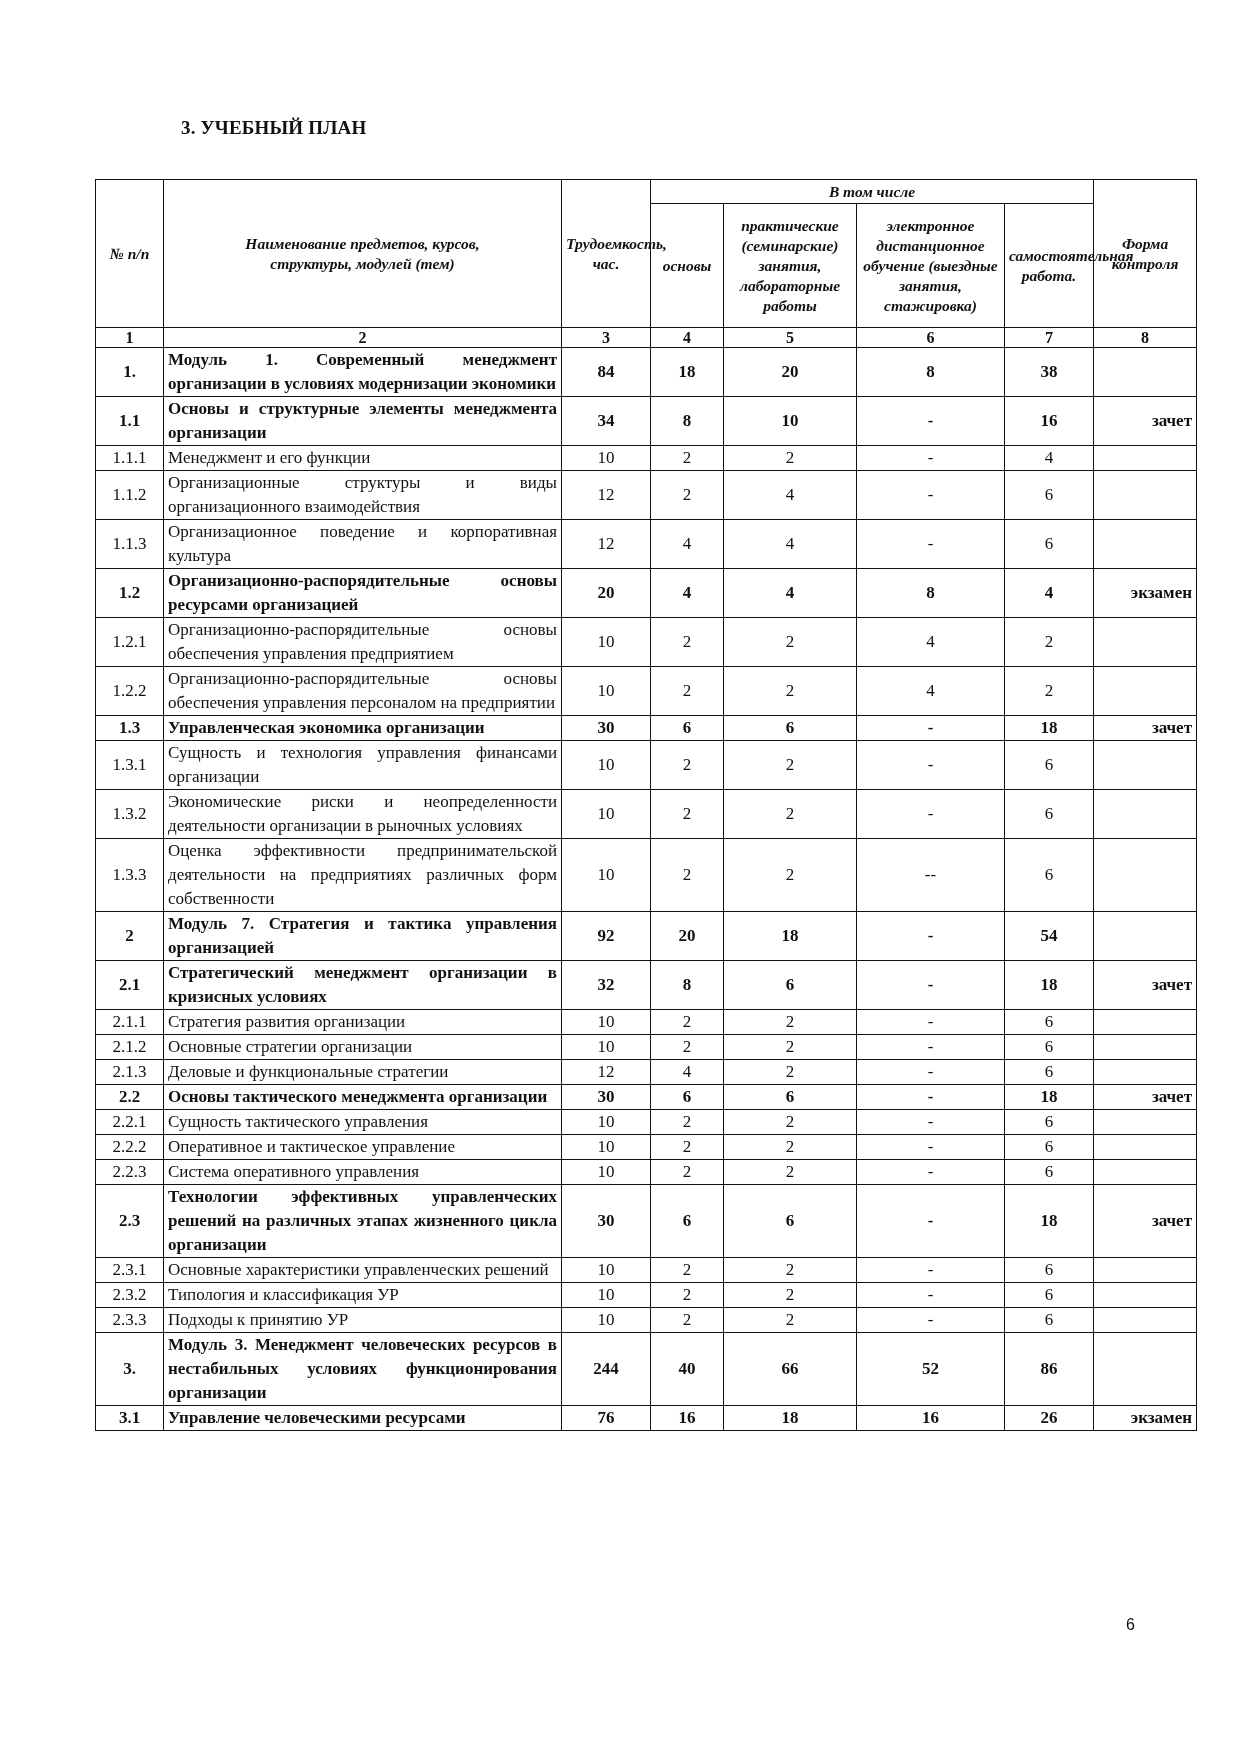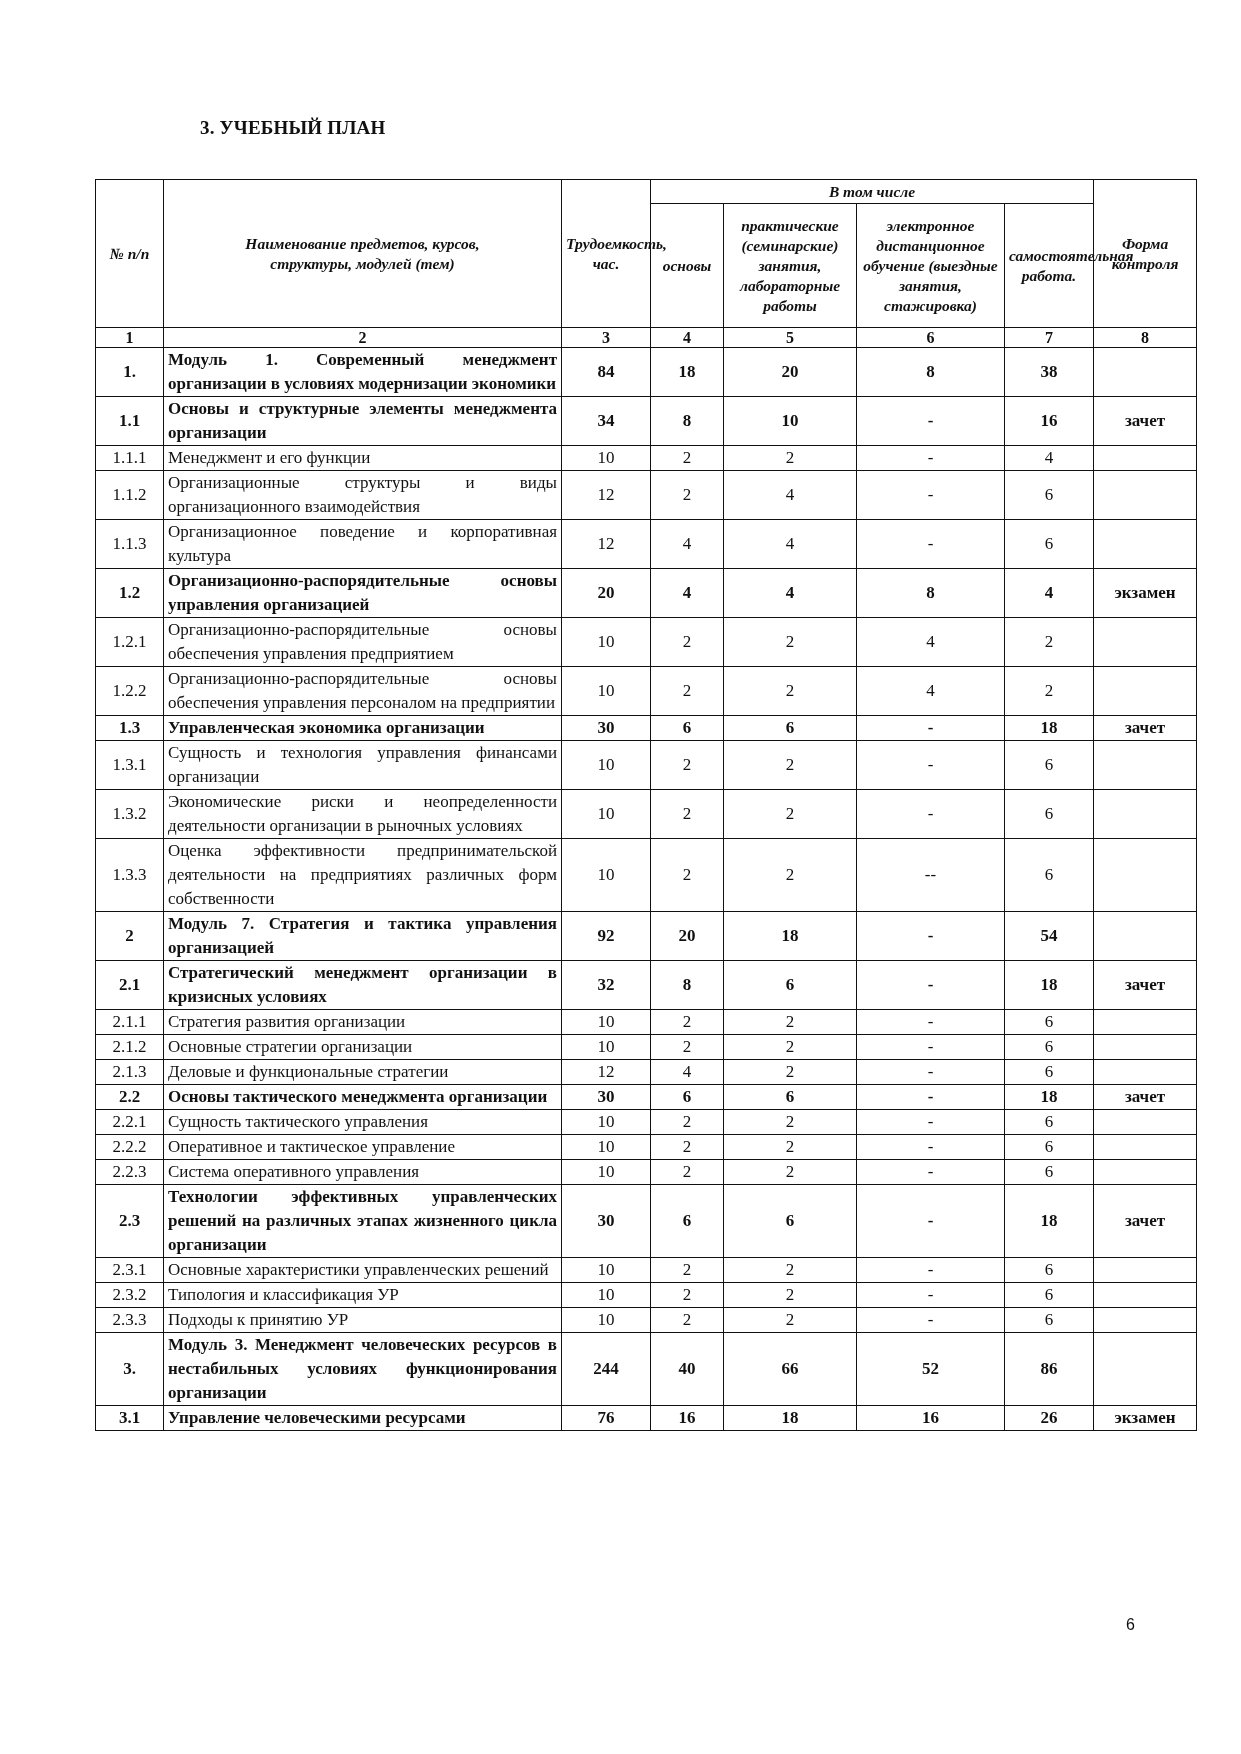--- a/index.html
+++ b/index.html
@@ -1,39 +1,39 @@
 <!DOCTYPE html>
 <html><head>
 <meta charset="utf-8">
 <style>
   html, body { margin: 0; padding: 0; background: #ffffff; }
   body {
     width: 1241px; height: 1754px; position: relative; overflow: hidden;
     font-family: "Liberation Serif", "DejaVu Serif", serif; color: #111;
   }
   .title {
-    position: absolute; left: 200px; top: 117px;
+    position: absolute; left: 181px; top: 117px;
     font-size: 19px; font-weight: bold; letter-spacing: 0.2px;
   }
   table.plan {
     position: absolute; left: 95px; top: 179px;
     border-collapse: collapse; table-layout: fixed;
     width: 1101px;
   }
   table.plan td, table.plan th {
     border: 1.5px solid #111;
     padding: 0 4px;
     font-size: 17px; line-height: 24px;
     vertical-align: middle;
   }
   th { font-weight: bold; font-size: 15.5px !important; line-height: 20px !important; text-align: center; font-style: italic; }
   td.num { text-align: center; }
   td.name { text-align: justify; text-align-last: left; padding: 0 8px 0 10px; }
   td.c { text-align: center; }
-  td.form { text-align: center; padding-left: 10px; }
+  td.form { text-align: right; padding-left: 10px; }
   tr.bold td { font-weight: bold; }
   tr.colnum td { font-weight: bold; text-align: center; font-size: 16px; line-height: 19px; }
   .page-num {
     position: absolute; left: 1126px; top: 1616px;
     font-family: "Liberation Sans", "DejaVu Sans", sans-serif; font-size: 16px;
   }
 </style>
 </head>
 <body>
 
@@ -121,21 +121,21 @@
         <td class="name">Организационное поведение и корпоративная культура</td>
         <td class="c">12</td>
         <td class="c">4</td>
         <td class="c">4</td>
         <td class="c">-</td>
         <td class="c">6</td>
         <td class="form"></td>
       </tr>
       <tr class="bold">
         <td class="num">1.2</td>
-        <td class="name">Организационно-распорядительные основы управления организацией</td>
+        <td class="name">Организационно-распорядительные основы ресурсами организацией</td>
         <td class="c">20</td>
         <td class="c">4</td>
         <td class="c">4</td>
         <td class="c">8</td>
         <td class="c">4</td>
         <td class="form">экзамен</td>
       </tr>
       <tr>
         <td class="num">1.2.1</td>
         <td class="name">Организационно-распорядительные основы обеспечения управления предприятием</td>

